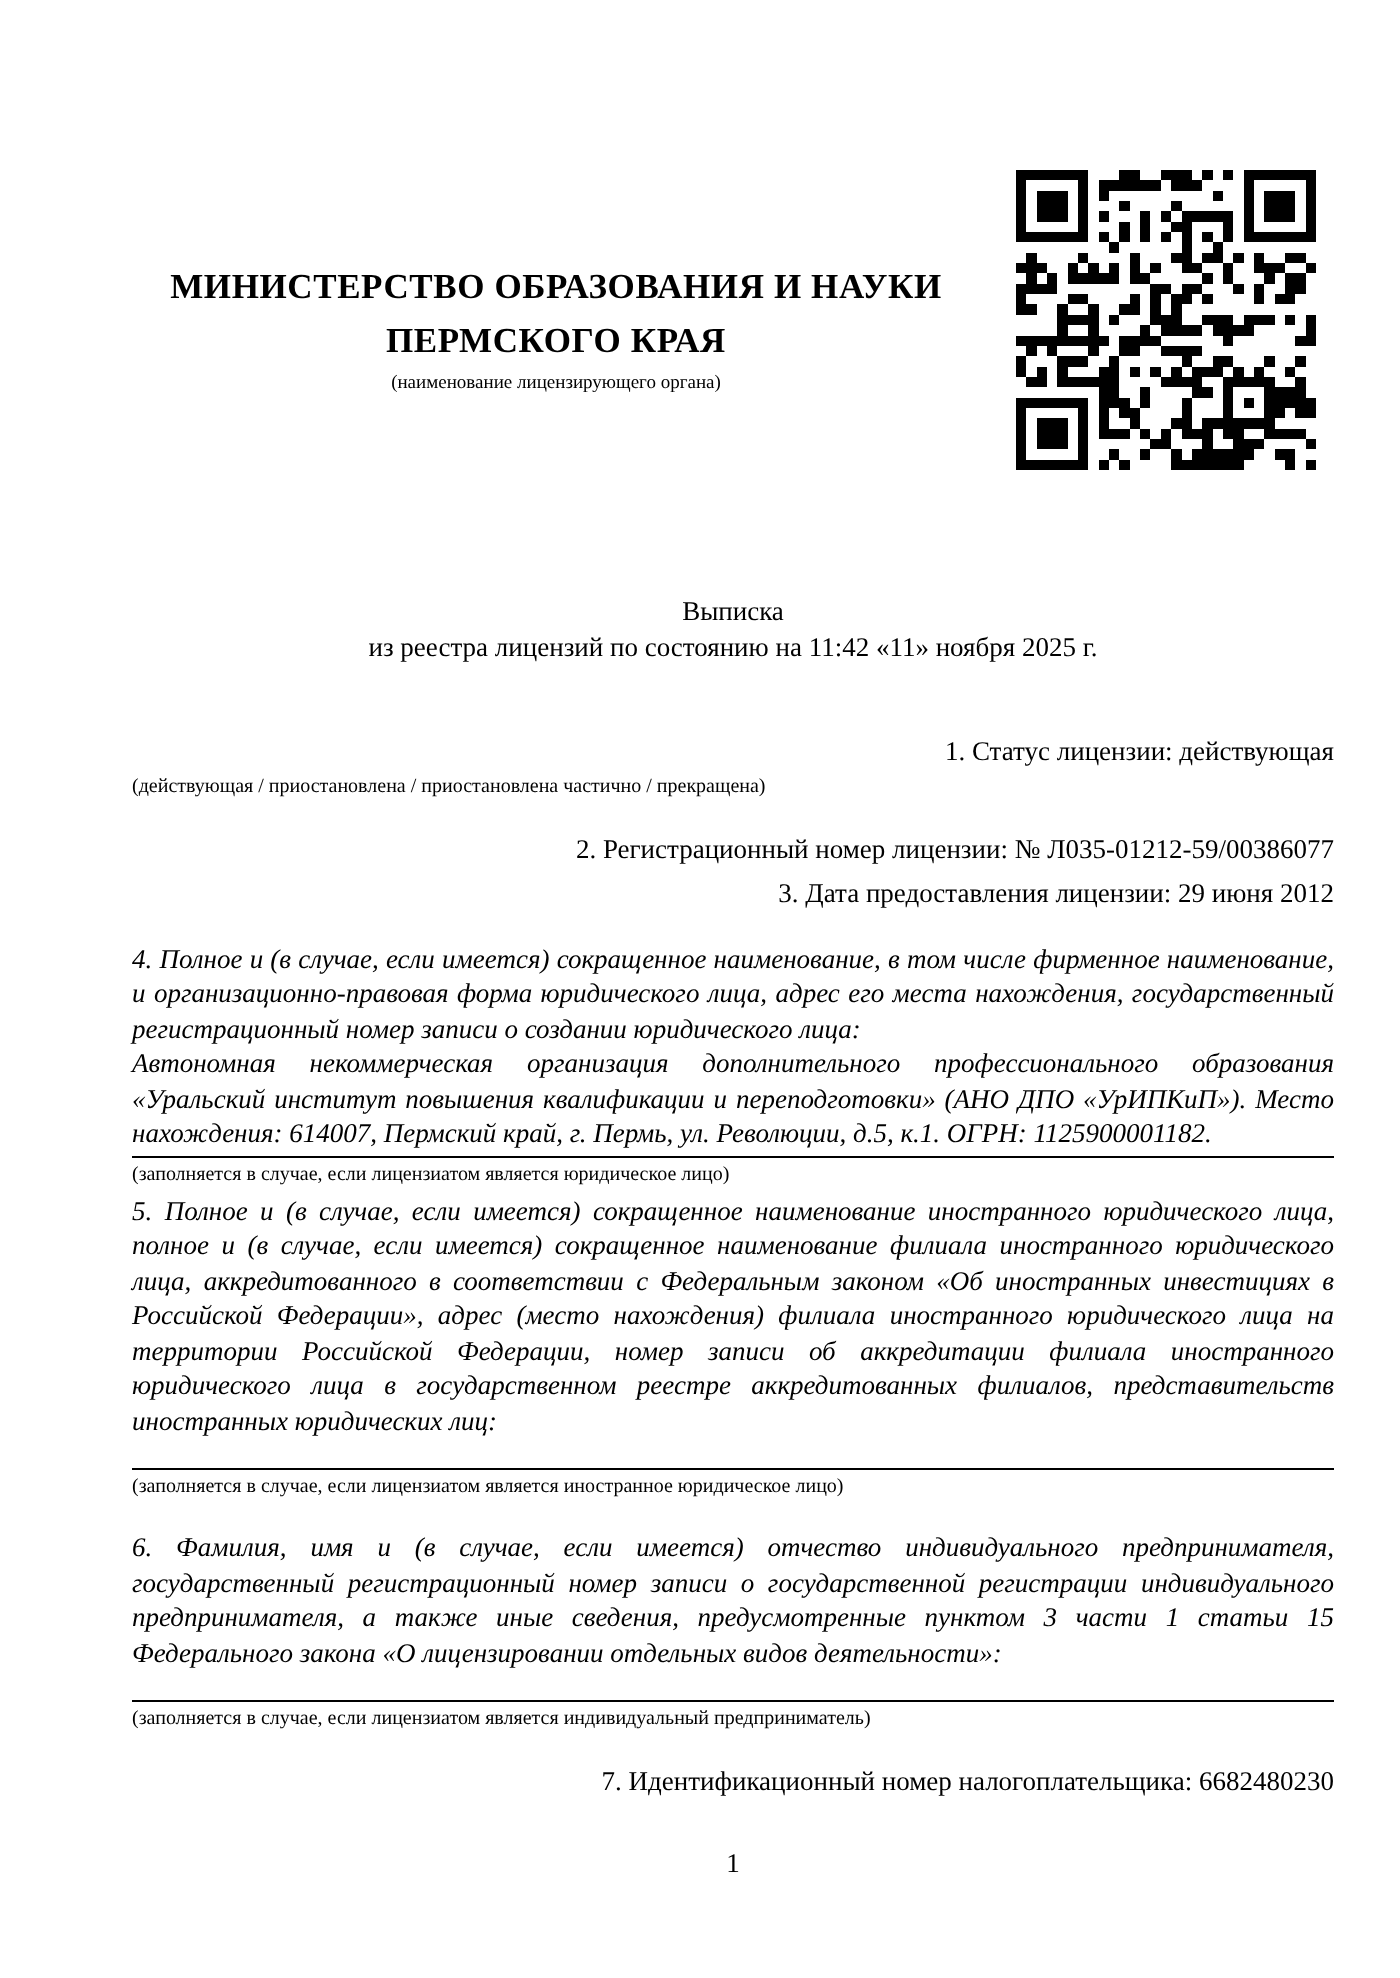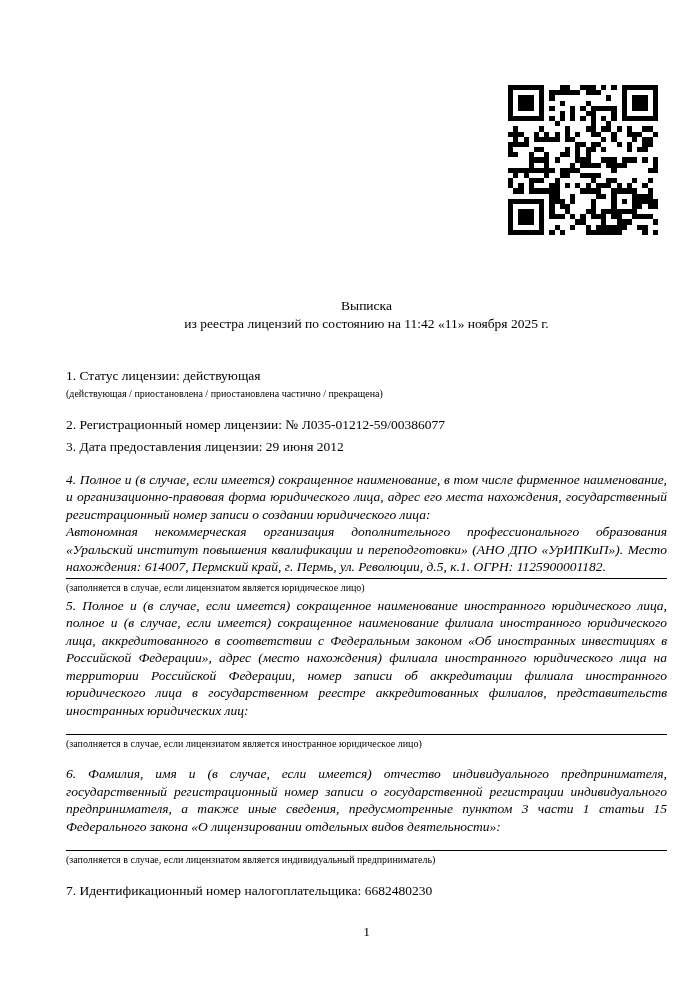--- a/index.html
+++ b/index.html
@@ -48,21 +48,21 @@
     position: absolute;
     left: 66px;
     top: 0;
     width: 601px;
     padding-top: 297px;
     font-size: 13.5px;
     line-height: 17.5px;
   }
   .doc-title { text-align: center; }
 
-  .item-text { text-align: left; }
+  .item-text { text-align: right; }
   .just { text-align: justify; font-style: italic; }
 
   .caption {
     width: 505px;           
     text-align: left;
     font-size: 10px;
     line-height: 13px;
     margin-top: 2px;
   }
   .rule {
@@ -486,20 +486,27 @@
         <rect x="17" y="28" width="1" height="1" fill="#000000"></rect>
         <rect x="18" y="28" width="1" height="1" fill="#000000"></rect>
         <rect x="19" y="28" width="1" height="1" fill="#000000"></rect>
         <rect x="20" y="28" width="1" height="1" fill="#000000"></rect>
         <rect x="21" y="28" width="1" height="1" fill="#000000"></rect>
         <rect x="26" y="28" width="1" height="1" fill="#000000"></rect>
         <rect x="28" y="28" width="1" height="1" fill="#000000"></rect>
       </svg>
   </div>
 
+  <div class="header">
+    <div class="ministry-name">
+      <div>МИНИСТЕРСТВО ОБРАЗОВАНИЯ И НАУКИ</div>
+      <div>ПЕРМСКОГО КРАЯ</div>
+    </div>
+    <div class="org-caption">(наименование лицензирующего органа)</div>
+  </div>
 
   <div class="content">
 
     <div class="doc-title">
       <div>Выписка</div>
       <div>из реестра лицензий по состоянию на 11:42 «11» ноября 2025 г.</div>
     </div>
 
     <div class="item item-1">
       <div class="item-text">1. Статус лицензии: действующая</div>

